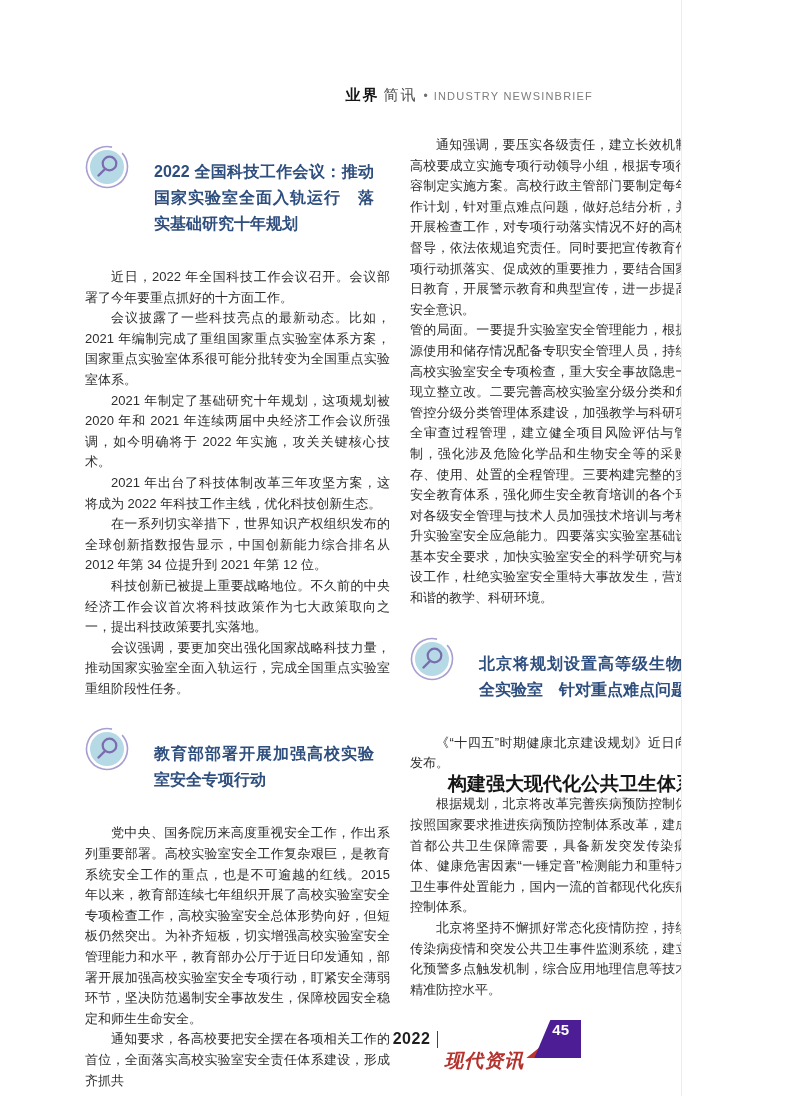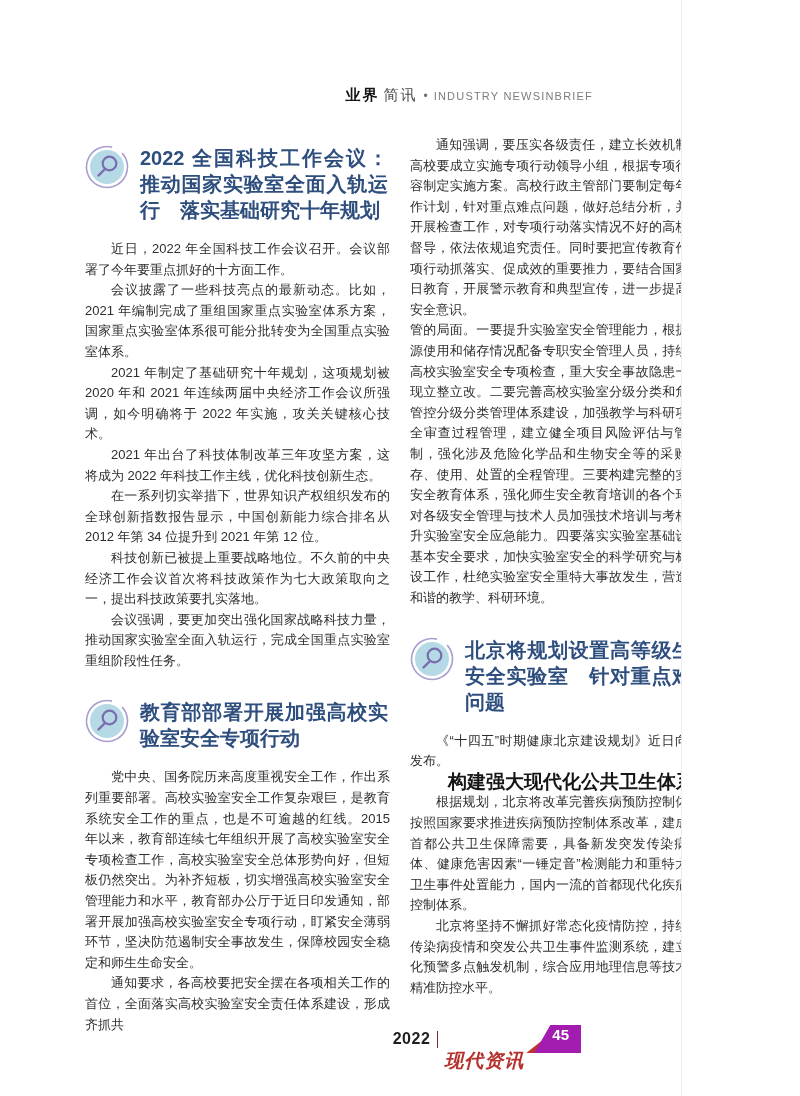--- a/index.html
+++ b/index.html
@@ -18,21 +18,21 @@
   .hd-dot{font-size:12px;color:#6f6f6f;margin:0 2px;}
   .hd-en{font-size:11px;color:#7c7c7c;letter-spacing:1.2px;}
   
   .columns{position:absolute;top:135px;left:85px;width:630px;display:flex;gap:20px;}
   .col{width:305px;}
   
   .article-header{display:flex;align-items:flex-start;gap:9px;margin:26px 0 14px;}
   .article-header.first{margin-top:8px;}
   .icon-wrap{flex:0 0 44px;width:44px;height:44px;margin-top:2px;}
   .article-title{
-    margin:2px;font-size:20px;line-height:26px;font-weight:bold;
+    margin:16px;font-size:16px;line-height:26px;font-weight:bold;
     color:#2e4e7e;text-align:justify;
   }
   
   .body-p{
     margin:0;font-size:13px;line-height:20.6px;color:#2d2d2d;
     text-align:justify;text-indent:2em;
   }
   .body-p.no-indent{text-indent:0;}
   .subhead{
     margin:0;font-size:19px;line-height:20.6px;color:#161616;
@@ -49,23 +49,23 @@
     font-family:Liberation Sans, sans-serif;
     font-style:italic;font-weight:bold;font-size:19px;color:#b5332e;
     letter-spacing:1px;margin-right:10px;margin-top:44px;
   }
   .page-badge{position:relative;display:inline-block;}
   .badge-wedge{
     position:absolute;left:-8px;bottom:0;width:15px;height:12px;
     background:#bf3430;clip-path:polygon(100% 0,100% 100%,0 100%);
   }
   .badge-shape{
-    display:inline-block;background:#a21caf;color:#ffffff;
+    display:inline-block;background:#4c1d95;color:#ffffff;
     font-size:15px;font-weight:bold;line-height:20px;
-    padding:0 12px 8px 18px;
+    padding:0 12px 18px 18px;
     clip-path:polygon(16px 0,100% 0,100% 100%,0 100%);
   }
 </style>
 </head>
 <body>
 
 <div class="page">
 
   <div class="page-header">
     <span class="hd-zh-bold">业界</span>

